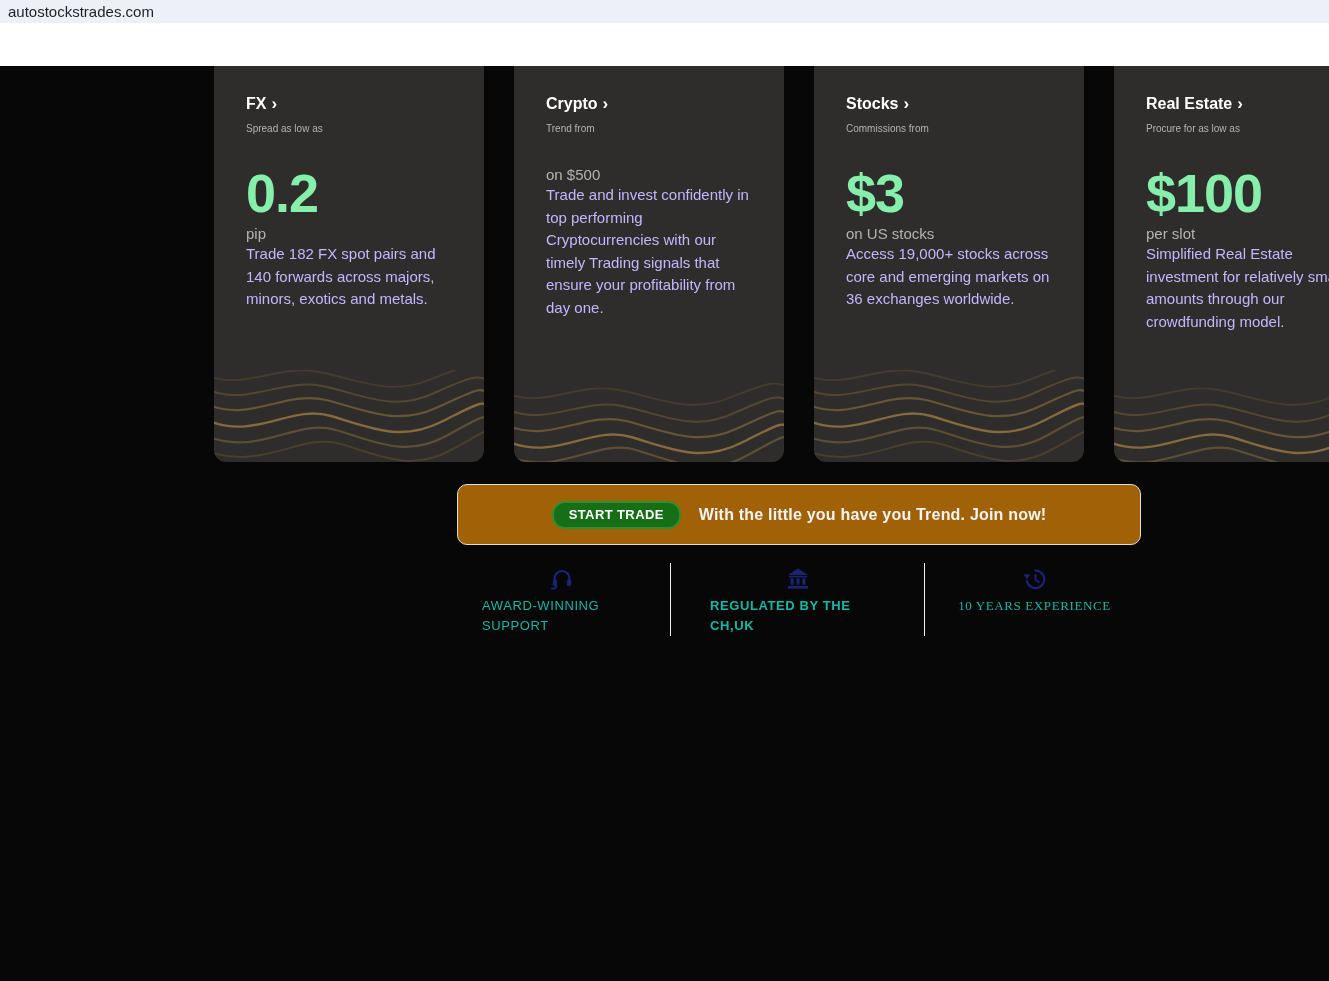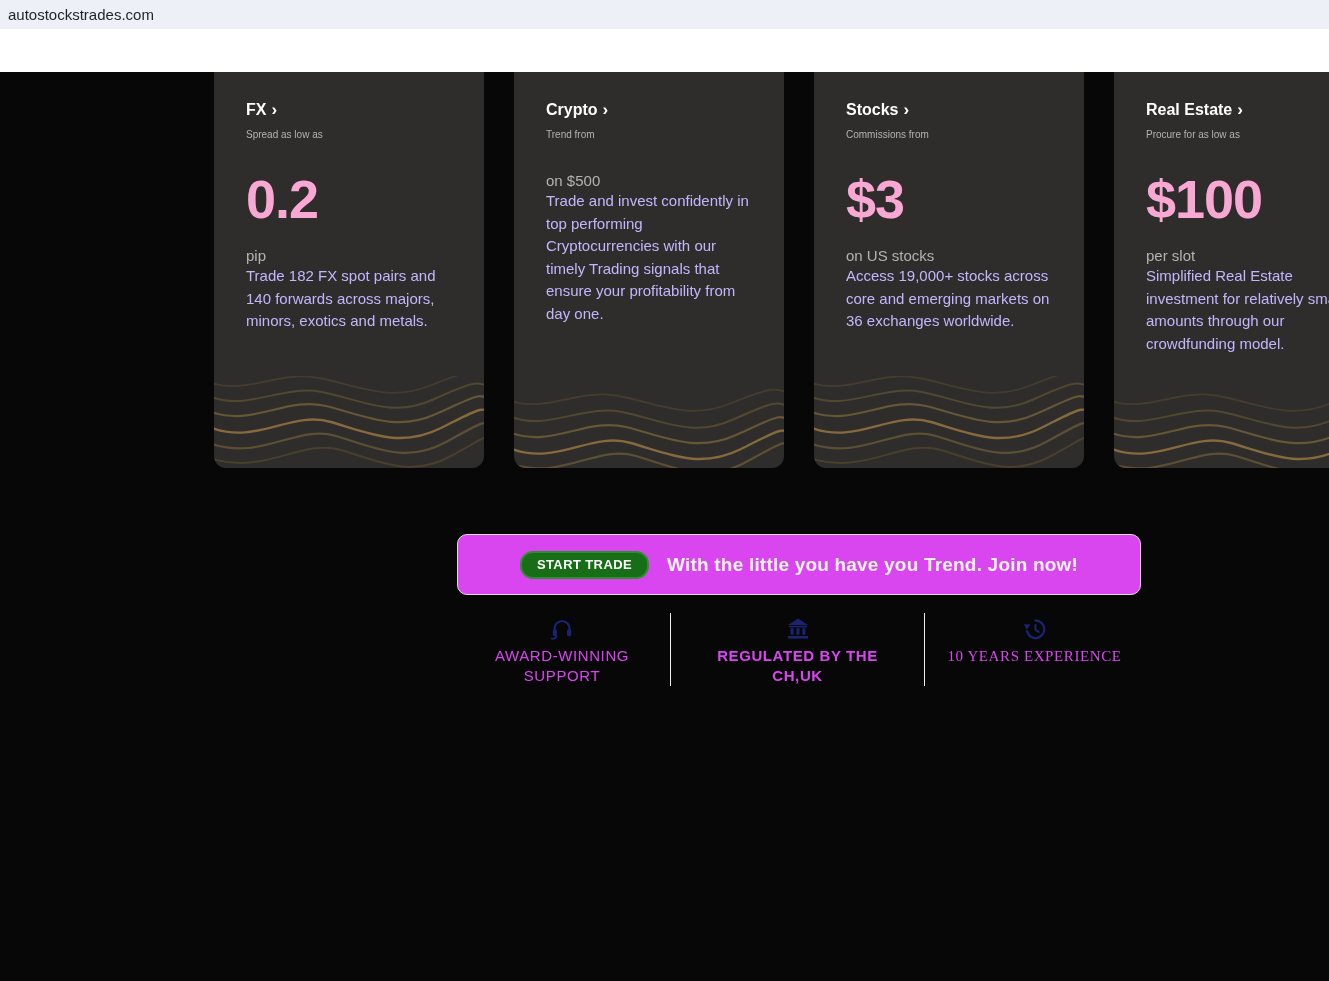--- a/index.html
+++ b/index.html
@@ -5,21 +5,21 @@
   * { margin: 0; padding: 0; box-sizing: border-box; }
   html, body { width: 1329px; height: 981px; overflow: hidden; }
   body {
     font-family: "Liberation Sans", "DejaVu Sans", sans-serif;
     background: #070707;
     position: relative;
   }
 
   
   .url-bar {
-    height: 29px;
+    height: 23px;
     background: #eef0f8;
     display: flex;
     align-items: center;
     padding-left: 8px;
   }
   .url-bar span {
     font-size: 15px;
     color: #1e2126;
   }
   .white-strip {
@@ -75,22 +75,22 @@
   .card-subtitle {
     font-size: 10px;
     line-height: 18px;
     color: #b5b3b0;
     margin-bottom: 28px;
   }
   .card-value {
     font-size: 54px;
     line-height: 54px;
     font-weight: 700;
-    color: #f9a8d4;
-    margin-bottom: 21px;
+    color: #86efac;
+    margin-bottom: 5px;
     letter-spacing: -1px;
   }
   .card-unit {
     font-size: 15px;
     line-height: 18px;
     color: #b5b3b0;
   }
   .card-desc {
     font-size: 15px;
     line-height: 22.5px;
@@ -100,45 +100,45 @@
     position: absolute;
     left: 0;
     bottom: 0;
     width: 100%;
     height: 92px;
     display: block;
   }
 
   
   .cta-box {
-    margin: 66px auto 0 auto;
+    margin: 22px auto 0 auto;
     width: 684px;
     height: 61px;
     border: 1px solid #dddddd;
     border-radius: 10px;
-    background: #d946ef;
+    background: #a16207;
     display: flex;
     align-items: center;
     justify-content: center;
     gap: 18px;
   }
   .start-trade-btn {
     background: #176e17;
     border: 2px solid #2f8e2f;
     border-radius: 13px;
     color: #ffffff;
     font-family: inherit;
     font-size: 13px;
     font-weight: 700;
     letter-spacing: 0.4px;
     padding: 4px 15px 5px 15px;
     cursor: pointer;
   }
   .cta-message {
-    font-size: 19px;
+    font-size: 16px;
     font-weight: 600;
     color: #f4f4f4;
     letter-spacing: 0.2px;
   }
 
   
   .badges-row {
     margin: 18px auto 0 auto;
     width: 690px;
     display: flex;
@@ -152,25 +152,24 @@
     align-items: center;
   }
   .badge-1 { width: 216px; }
   .badge-2 { width: 254px; border-left: 1px solid #efefef; }
   .badge-3 { width: 220px; border-left: 1px solid #efefef; font-family: Liberation Serif, serif; }
   .badge svg {
     display: block;
     margin-bottom: 5px;
   }
   .badge-label {
-    font-size: 15px;
+    font-size: 13px;
     line-height: 20px;
     letter-spacing: 0.6px;
-    color: #d946ef;
-    text-align: center;
+    color: #14b8a6;
   }
   .badge-1 .badge-label { max-width: 160px; }
   .badge-2 .badge-label { max-width: 175px; font-weight: bold; }
   .badge-3 .badge-label { max-width: 245px; }
 </style>
 </head>
 <body>
 
 <div class="url-bar">
   <span>autostockstrades.com</span>

